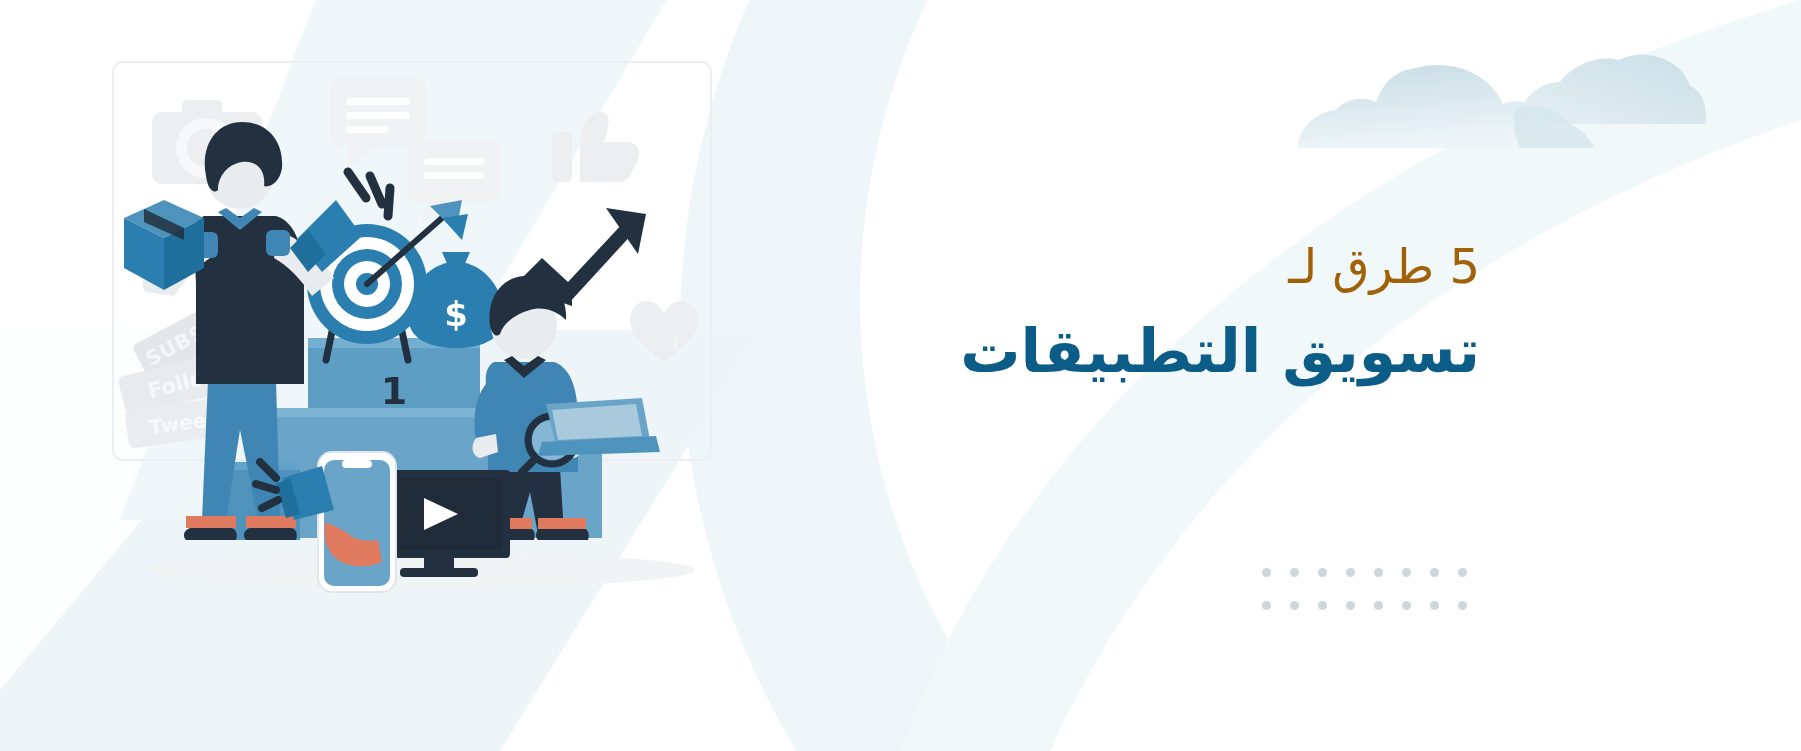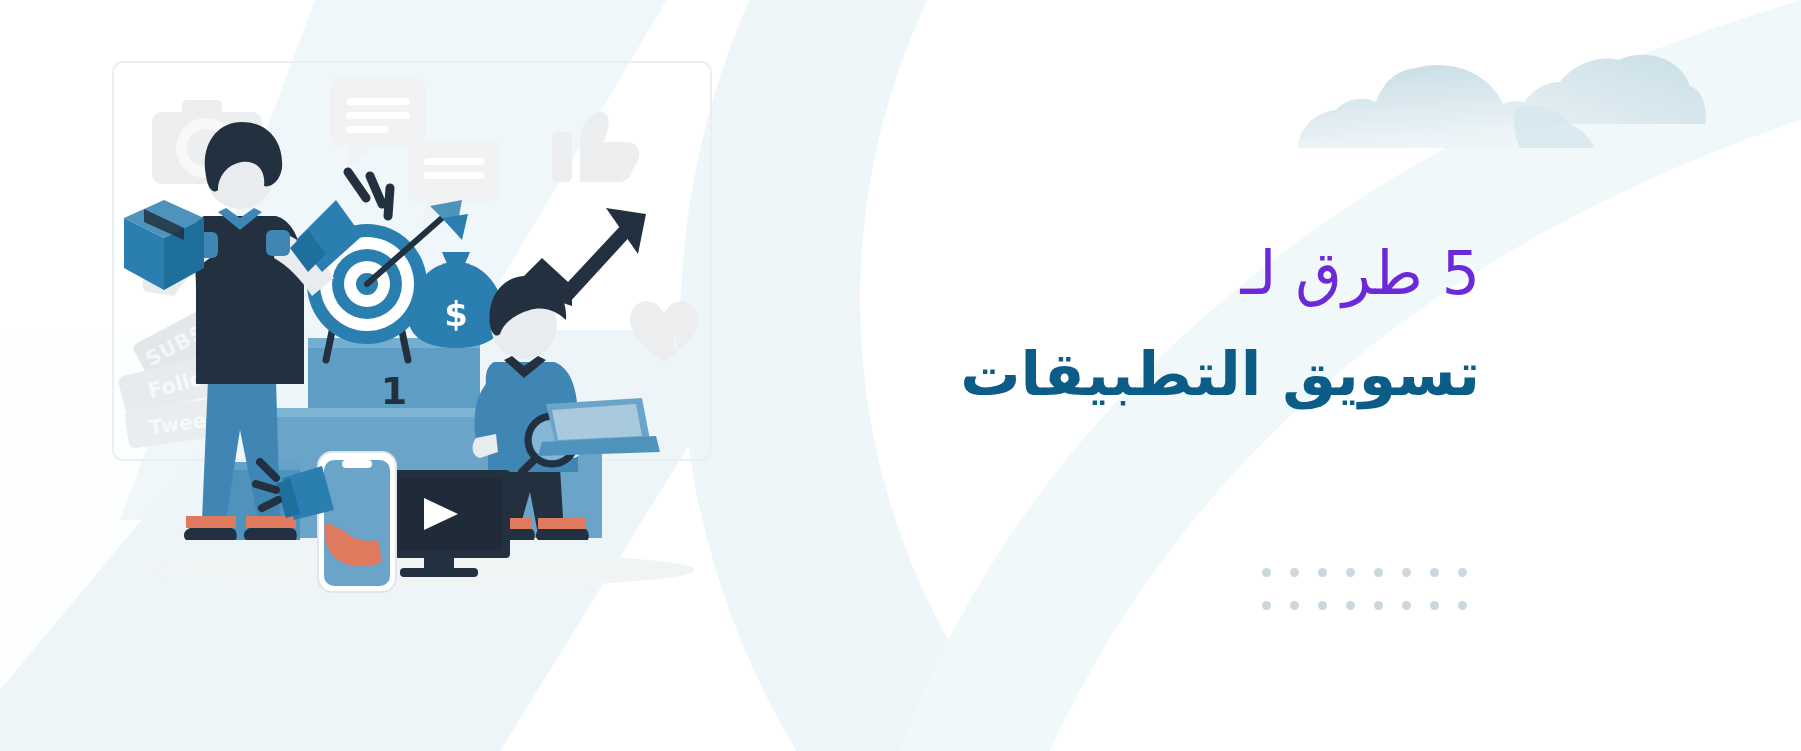--- a/index.html
+++ b/index.html
@@ -28,33 +28,33 @@
 
   
   .headline {
     position:absolute;
     top:236px; left:900px;
     width:580px;
     text-align:right;
     direction:rtl;
   }
   .headline .line1 {
-    font-size:60px;
+    font-size:48px;
     font-weight:400;
-    color:#6d28d9;
+    color:#a16207;
     line-height:1.25;
     letter-spacing:0px;
     white-space:nowrap;
   }
   .headline .line2 {
     font-size:60px;
     font-weight:700;
     color:#0b5c87;
     line-height:1.3;
-    margin-top:24px;
+    margin-top:16px;
     white-space:nowrap;
   }
 
   
   .dot-grid {
     position:absolute;
     top:556px; left:1252px;
     display:grid;
     grid-template-columns:repeat(8, 28px);
     grid-template-rows:repeat(2, 33px);

